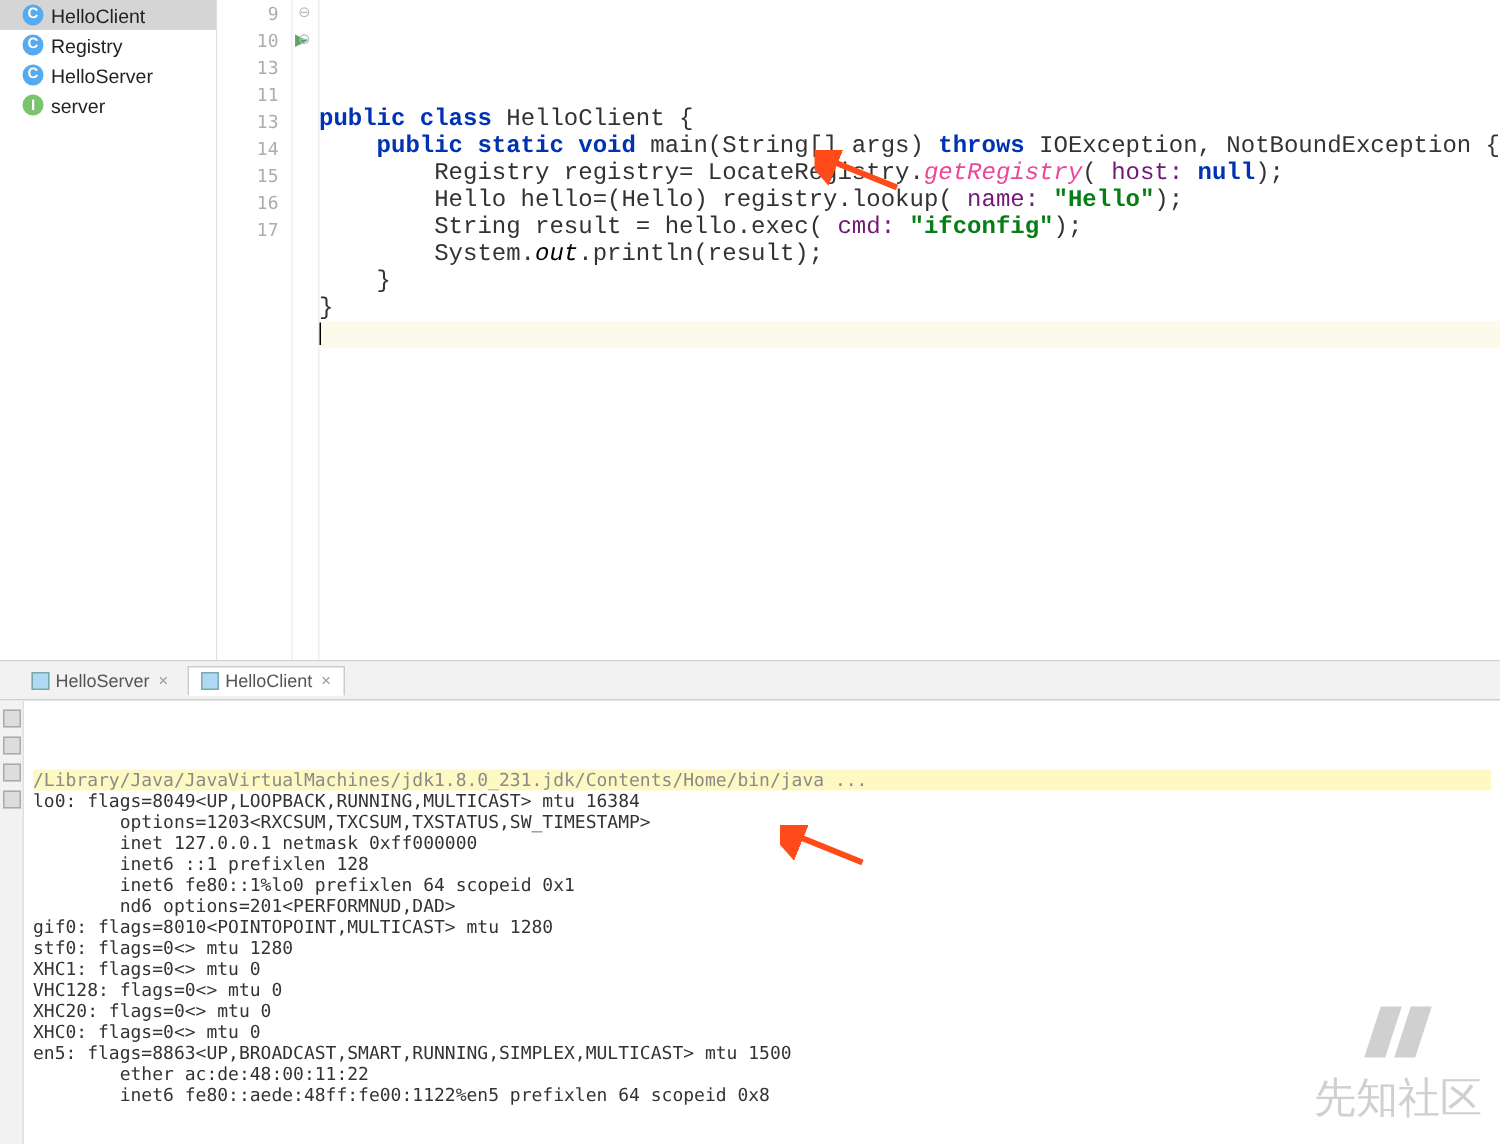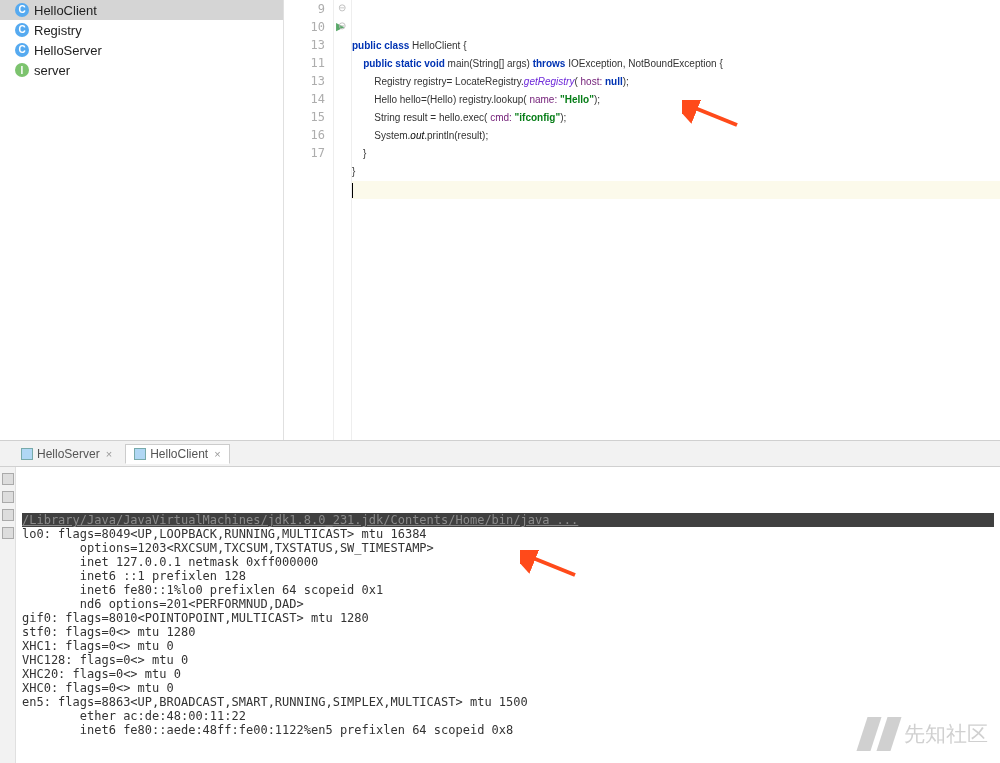--- a/index.html
+++ b/index.html
@@ -102,30 +102,30 @@
   .gutter-extra {
     width: 18px;
     border-right: 1px solid #eee;
     position: relative;
   }
   .gutter .ln {
     height: 18px; line-height: 18px; padding-right: 8px;
   }
   .code {
     flex: 1;
-    font-family: Liberation Sans, sans-serif;
-    font-size: 10px;
+    font-family: Liberation Mono, monospace;
+    font-size: 16px;
     white-space: pre;
-    padding-top: 4px;
+    padding-top: 16px;
     position:relative;
   }
   .code .cl { height: 18px; line-height: 18px; }
   .hl-line { background:#fcfaeb; }
   .kw { color:#0033b3; font-weight:bold; }
-  .mth { font-style:italic; color:#6d28d9; }
+  .mth { font-style:italic; color:#ec4899; }
   .hint { color:#701a75; }
   .str { color:#067d17; font-weight:bold; }
   .fld { color:#000000; font-style:italic;}
   .caret {
     display:inline-block;width:1px;height:15px;background:#000;vertical-align:middle;
   }
 
   .arrow {
     position:absolute;
     pointer-events:none;
@@ -167,28 +167,29 @@
   .cg-ico{width:12px;height:12px;border:1px solid #aaa;background:#ddd;}
   .console {
     flex:1;
     font-family: "Menlo","Monaco","Consolas",monospace;
     font-size: 12px;
     white-space: pre;
     padding: 4px 6px;
     color:#333;
     overflow:hidden;
   }
-  .console .cmd { color:#8a8a8a; background:#404040;text-decoration:underline; }
+  .console .cmd { color:#8a8a8a; background:#fef9c3; }
 
   
   .watermark{
     position:absolute;right:12px;bottom:12px;
-    font-size:21px;color:#d0d0d0;font-weight:500;
+    font-size:28px;color:#d0d0d0;font-weight:500;
     display:flex;align-items:center;gap:8px;
     pointer-events:none;
+    flex-direction:column;
   }
   .wm-logo{
     width:34px;height:34px;position:relative;
   }
   .wm-logo::before{content:"";position:absolute;left:0;top:0;width:14px;height:34px;background:#d0d0d0;transform:skewX(-18deg);}
   .wm-logo::after{content:"";position:absolute;right:0;top:0;width:14px;height:34px;background:#d0d0d0;transform:skewX(-18deg);}
 </style>
 </head>
 <body>
 

